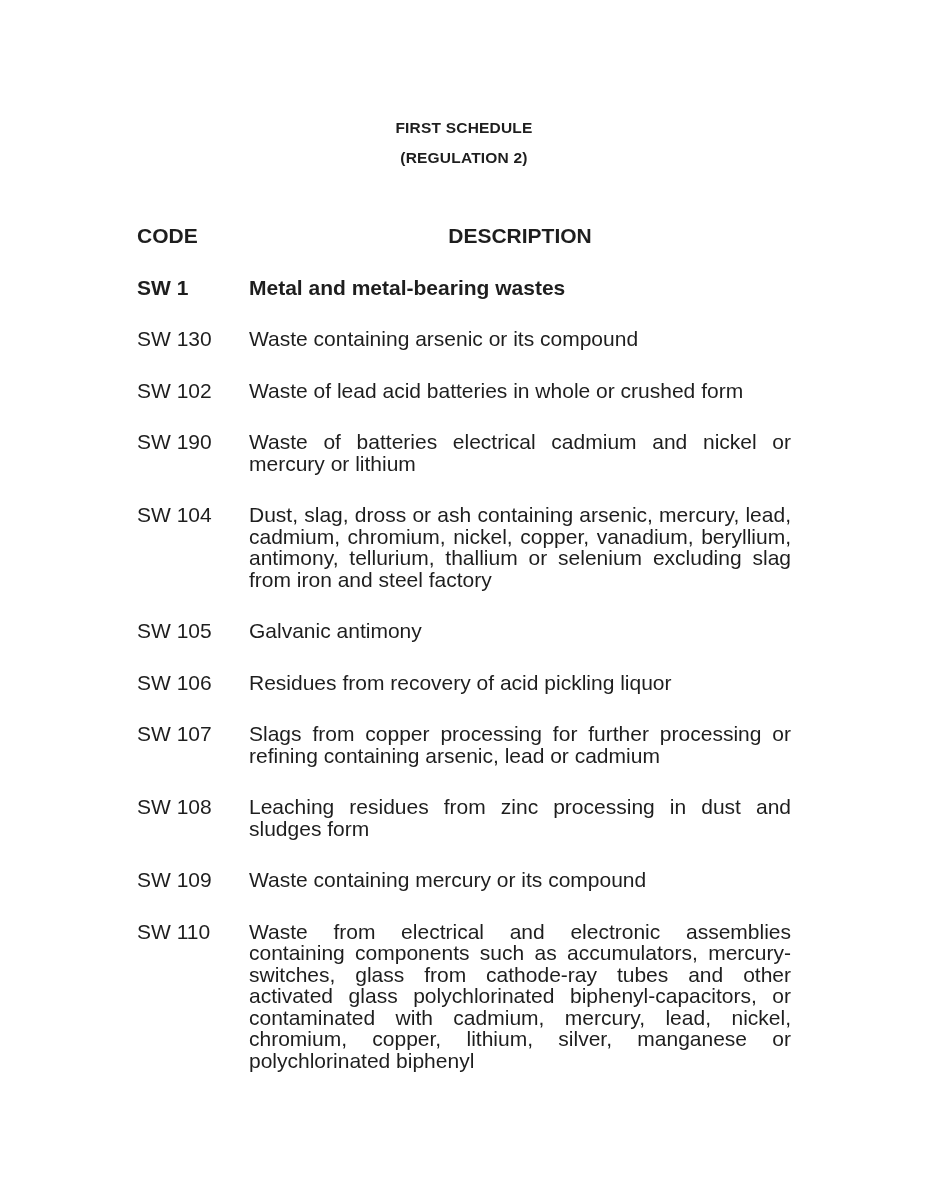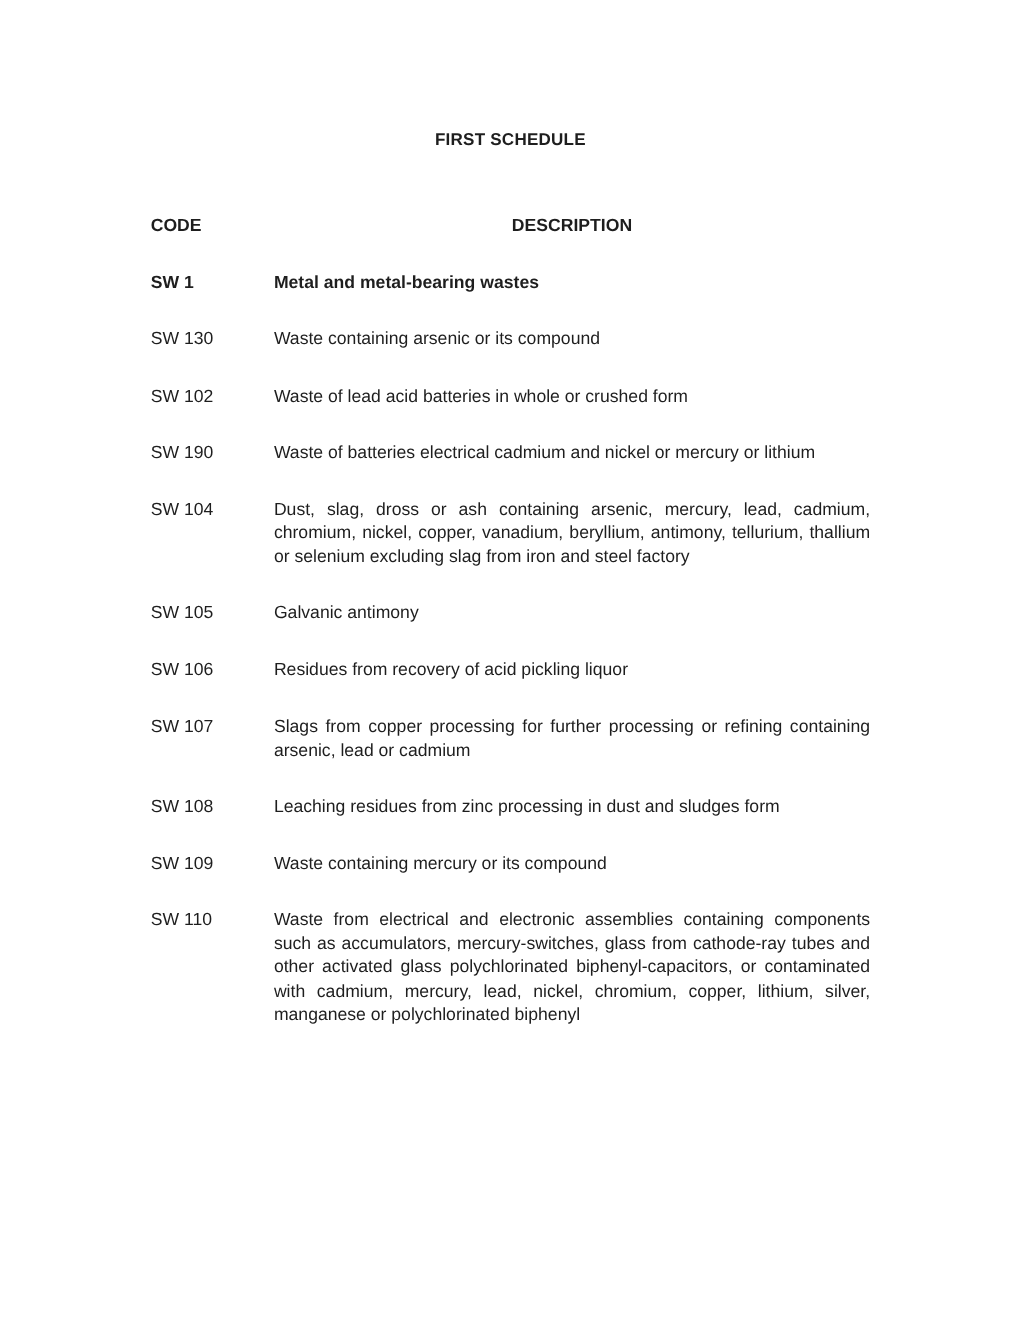--- a/index.html
+++ b/index.html
@@ -28,21 +28,21 @@
     line-height: 30px;
     letter-spacing: 0.2px;
   }
   .schedule {
     margin-top: 52px;
   }
   .row {
     display: flex;
     align-items: flex-start;
     margin-bottom: 30px;
-    font-size: 16px;
+    font-size: 21px;
     line-height: 21.5px;
   }
   .row-code {
     flex: 0 0 112px;
     width: 112px;
     white-space: nowrap;
   }
   .row-desc {
     flex: 1 1 auto;
     text-align: justify;
@@ -54,20 +54,21 @@
     text-align: center;
   }
 </style>
 </head>
 <body>
 
 <div class="page">
 
   <div class="title-block">
     <div>FIRST SCHEDULE</div>
+    <div>(REGULATION 2)</div>
   </div>
 
   <div class="schedule">
     <div class="row bold header-row">
       <div class="row-code">CODE</div>
       <div class="row-desc">DESCRIPTION</div>
     </div>
     <div>
   <div class="row bold">
     <div class="row-code">SW 1</div>

